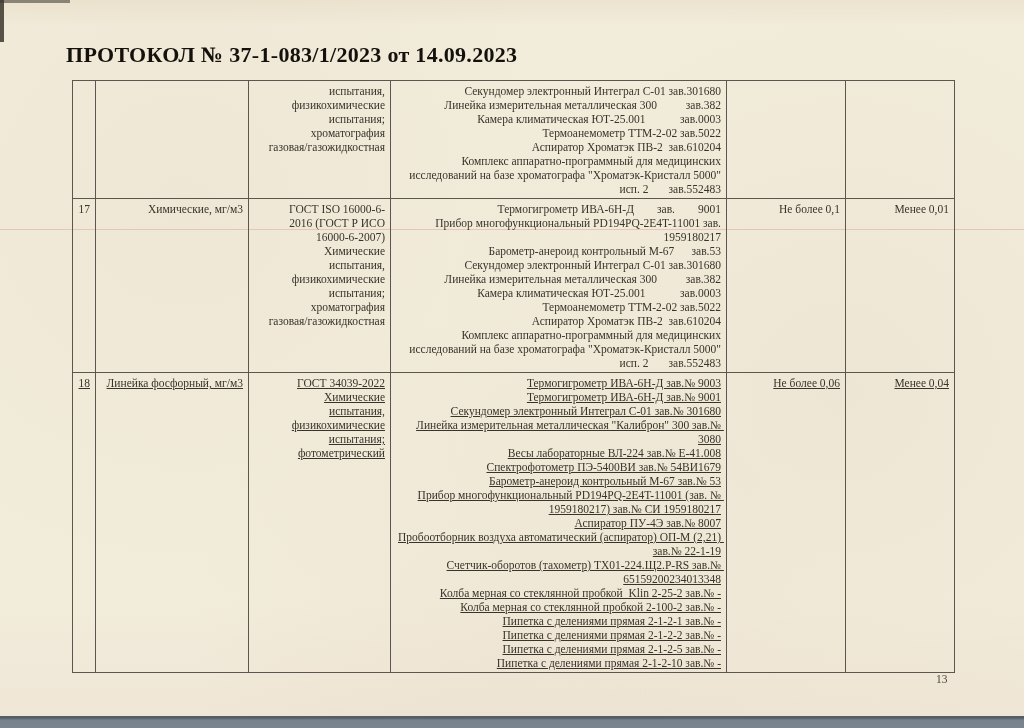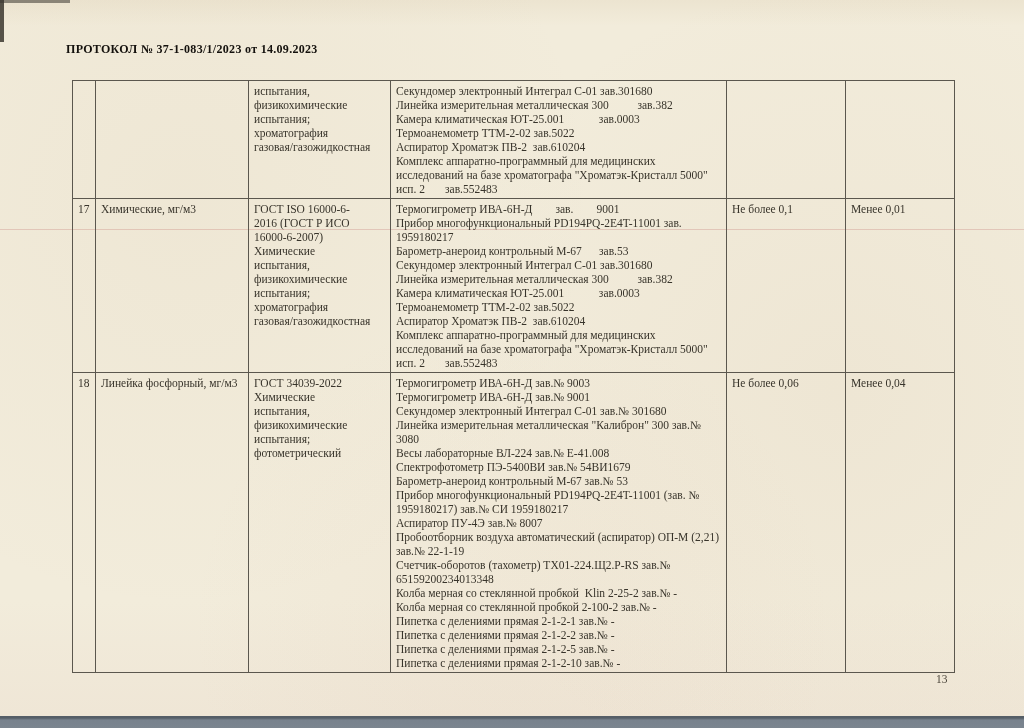--- a/index.html
+++ b/index.html
@@ -23,41 +23,41 @@
   .scanner-bed{
     position:absolute;left:0;top:716px;width:1024px;height:12px;
     background:linear-gradient(180deg,#555e67 0px,#555e67 2px,#78828d 4px,#7b858f 100%);
   }
   .edge-tl-v{position:absolute;left:0;top:0;width:4px;height:42px;background:#3b372f;opacity:.85;}
   .edge-tl-h{position:absolute;left:0;top:0;width:70px;height:3px;background:#3b372f;opacity:.55;}
   .scan-line{position:absolute;left:0;top:229px;width:1024px;height:1px;background:rgba(196,120,112,.30);}
 
   .title{
     position:absolute;left:66px;top:42px;margin:0;
-    font-size:12px;font-weight:bold;color:#14110d;letter-spacing:.3px;
+    font-size:22px;font-weight:bold;color:#14110d;letter-spacing:.3px;
     white-space:nowrap;
   }
 
   table.ptable{
     position:absolute;left:72px;top:80px;width:882px;
     border-collapse:collapse;table-layout:fixed;
     color:#38342b;
   }
   table.ptable td{
     border:1px solid #5b574e;
     vertical-align:top;
     padding:3px 5px 2px 5px;
     font-size:11.5px;line-height:14px;
-    text-align:left;
+    text-align:right;
     overflow:hidden;
   }
   td.pre{white-space:pre-wrap;word-wrap:break-word;}
   tr.r-cont{height:117px;}
   tr.r-17{height:174px;margin-top:32px;}
-  tr.r-18{height:295px;}
+  tr.r-18{height:295px;text-decoration:underline;}
 
   .page-number{
     position:absolute;left:936px;top:673px;width:30px;
     font-size:11.5px;color:#4c463b;
   }
 </style>
 </head>
 <body>
 
 <div class="viewport">

